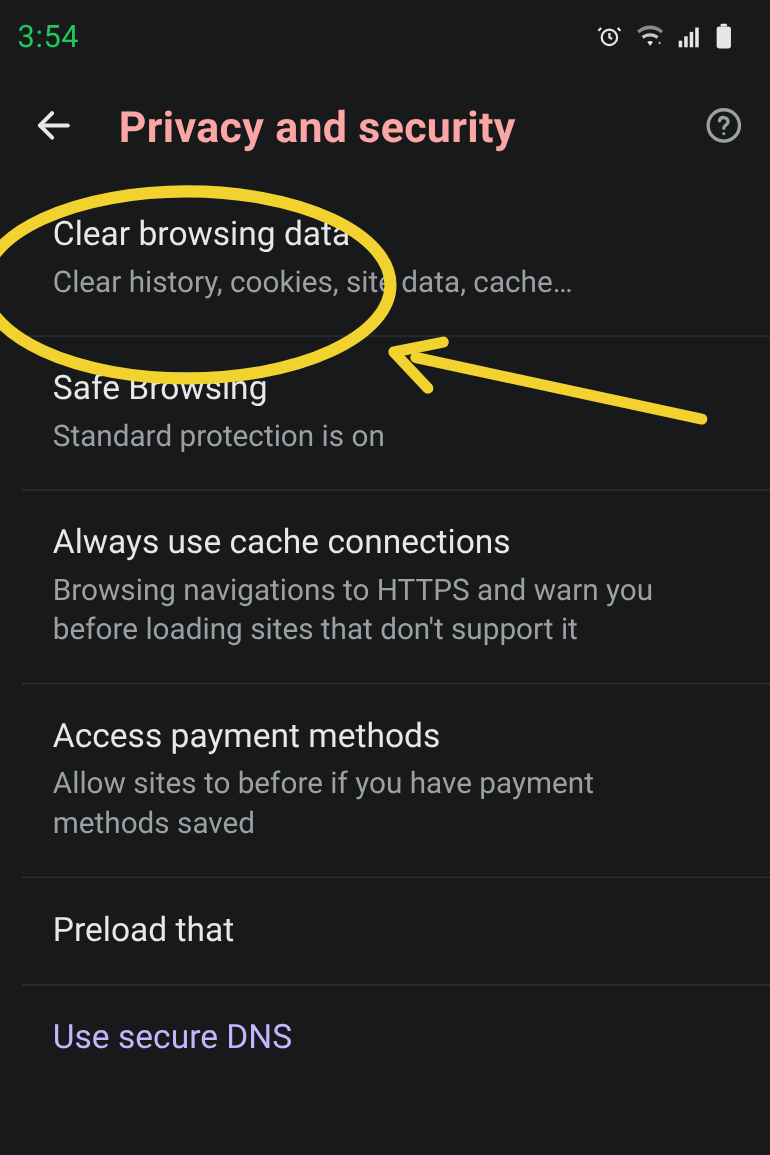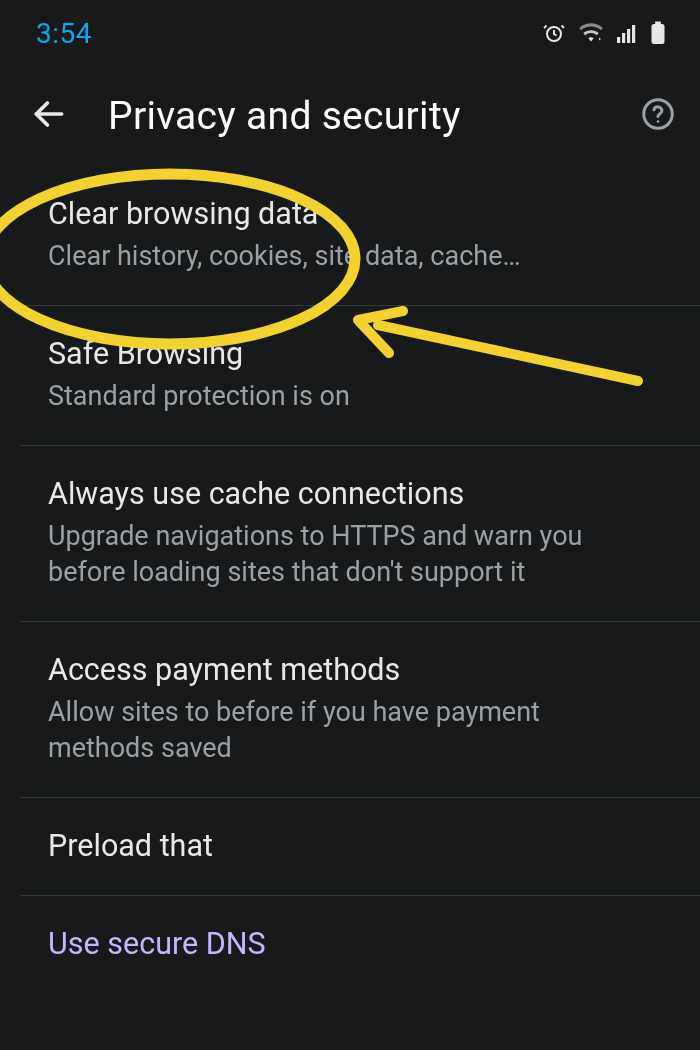--- a/index.html
+++ b/index.html
@@ -12,24 +12,24 @@
     overflow: hidden;
     position: relative;
   }
 
   
   .statusbar {
     height: 66px;
     display: flex;
     align-items: center;
     justify-content: space-between;
-    padding: 0 34px 0 36px;
+    padding: 0 34px 0 16px;
     font-size: 28px;
     font-weight: 400;
-    color: #0ea5e9;
+    color: #22c55e;
     letter-spacing: 0.5px;
   }
   .status-icons {
     display: flex;
     align-items: center;
     gap: 12px;
   }
   .status-icons svg { display: block; }
 
   
@@ -41,22 +41,22 @@
   }
   .appbar .back {
     width: 48px;
     display: flex;
     align-items: center;
     justify-content: flex-start;
   }
   .appbar .title {
     flex: 1;
     font-size: 39px;
-    font-weight: 400;
-    color: #ffffff;
+    font-weight: 700;
+    color: #fca5a5;
     padding-left: 30px;
     letter-spacing: 0.3px;
   }
   .appbar .help {
     width: 48px;
     display: flex;
     align-items: center;
     justify-content: flex-end;
   }
 
@@ -162,21 +162,21 @@
     <div class="item-sub">Clear history, cookies, site data, cache…</div>
   </div>
 
   <div class="item">
     <div class="item-title">Safe Browsing</div>
     <div class="item-sub">Standard protection is on</div>
   </div>
 
   <div class="item">
     <div class="item-title">Always use cache connections</div>
-    <div class="item-sub">Upgrade navigations to HTTPS and warn you before loading sites that don't support it</div>
+    <div class="item-sub">Browsing navigations to HTTPS and warn you before loading sites that don't support it</div>
   </div>
 
   <div class="item">
     <div class="item-title">Access payment methods</div>
     <div class="item-sub">Allow sites to before if you have payment methods saved</div>
   </div>
 
   <div class="item">
     <div class="item-title">Preload that</div>
   </div>

